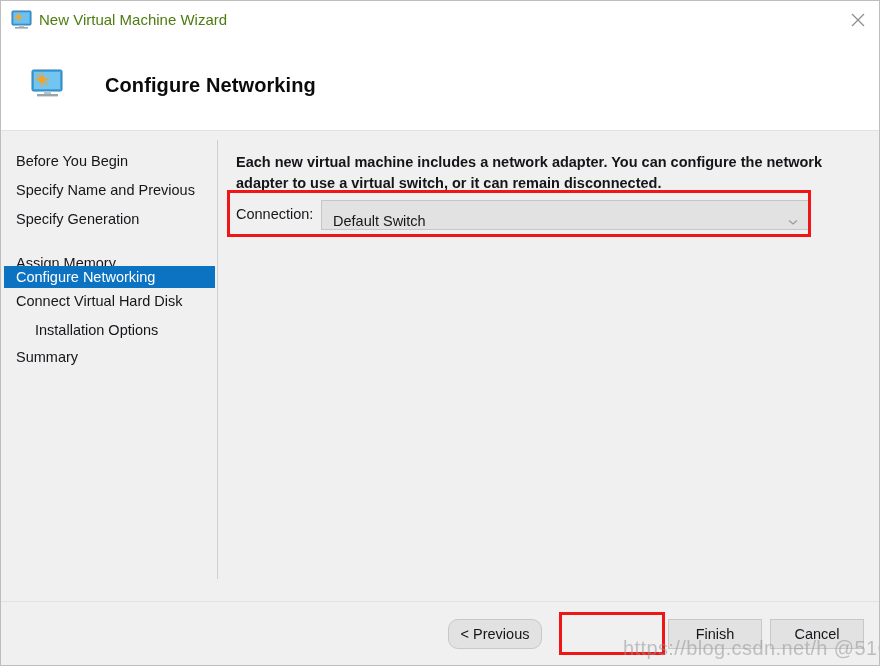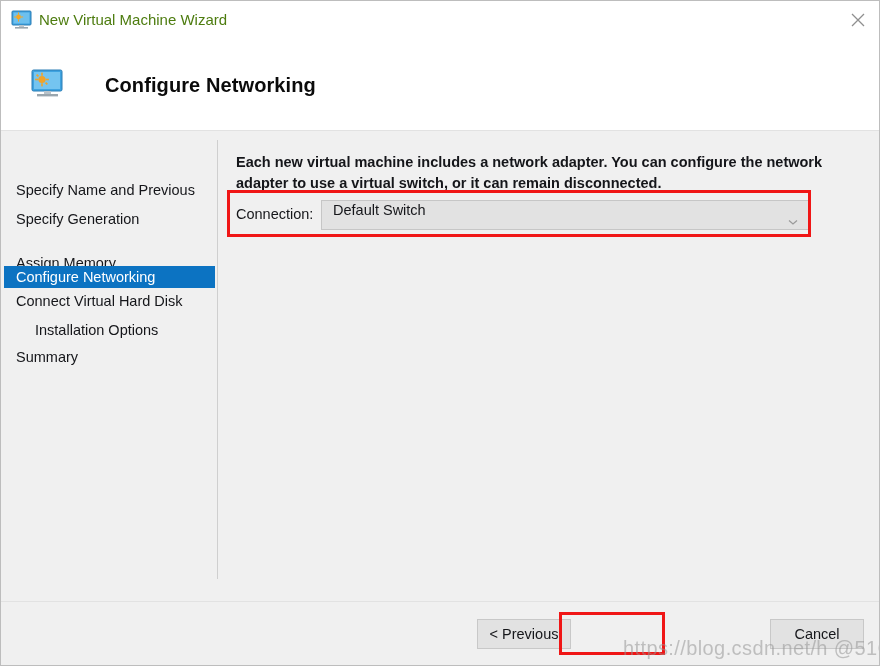--- a/index.html
+++ b/index.html
@@ -157,21 +157,21 @@
     position: absolute;
     left: 85px; top: 0;
     width: 490px;
     height: 30px;
     background: #e2e2e2;
     border: 1px solid #c6c6c6;
     box-sizing: border-box;
   }
   #connection-value {
     position: absolute;
-    left: 11px; top: 1px;
+    left: 11px; top: 12px;
     font-size: 14.5px;
     color: #15161a;
     white-space: nowrap;
     text-align: center;
   }
   #connection-chevron {
     position: absolute;
     right: 12px; top: 11px;
   }
 
@@ -205,21 +205,21 @@
     border: 1px solid #c8c8c8;
     box-sizing: border-box;
     font-family: "Liberation Sans", sans-serif;
     font-size: 14.5px;
     color: #15161a;
     text-align: center;
     line-height: 28px;
     cursor: default;
     white-space: nowrap;
   }
-  #btn-previous { left: 476px; }
+  #btn-previous { left: 447px; border-radius: 10px; }
   #btn-next {
     left: 564px;
     border: 2px solid #0c73c2;
   }
   #btn-finish  { left: 667px; }
   #btn-cancel  { left: 769px; }
 
   
   #next-highlight {
     position: absolute;
@@ -289,20 +289,21 @@
         <rect x="13" y="22" width="7" height="3" fill="#b9c3ca"></rect>
         <rect x="6" y="25" width="21" height="2.4" fill="#9aa6ae"></rect>
       </svg>
     </span>
     <span id="header-title">Configure Networking</span>
   </div>
 
   <div id="body">
 
     <div id="sidebar">
+        <div class="nav-item" style="top: 18px;"><span>Before You Begin</span></div>
         <div class="nav-item" style="top: 47px;"><span>Specify Name and Previous</span></div>
         <div class="nav-item" style="top: 76px;"><span>Specify Generation</span></div>
         <div class="nav-item" style="top: 120px;"><span>Assign Memory</span></div>
         <div class="nav-item selected" style="top: 134px;"><span>Configure Networking</span></div>
         <div class="nav-item" style="top: 158px;"><span>Connect Virtual Hard Disk</span></div>
         <div class="nav-item" style="top: 214px;"><span>Summary</span></div>
         <div class="nav-item indented" style="top: 187px;"><span>Installation Options</span></div>
       </div>
     <div id="divider"></div>
 
@@ -320,20 +321,21 @@
           </span>
         </div>
       </div>
     </div>
   </div>
 
   <div id="connection-highlight"></div>
 
   <div id="footer">
     <div class="footer-button" id="btn-previous">&lt; Previous</div>
+    <div class="footer-button" id="btn-finish">Finish</div>
     <div class="footer-button" id="btn-cancel">Cancel</div>
   </div>
 
   <div id="next-highlight"></div>
 
   <div id="watermark">https://blog.csdn.net/h @51CTO博客</div>
 
 </div>
 
 </body></html>

